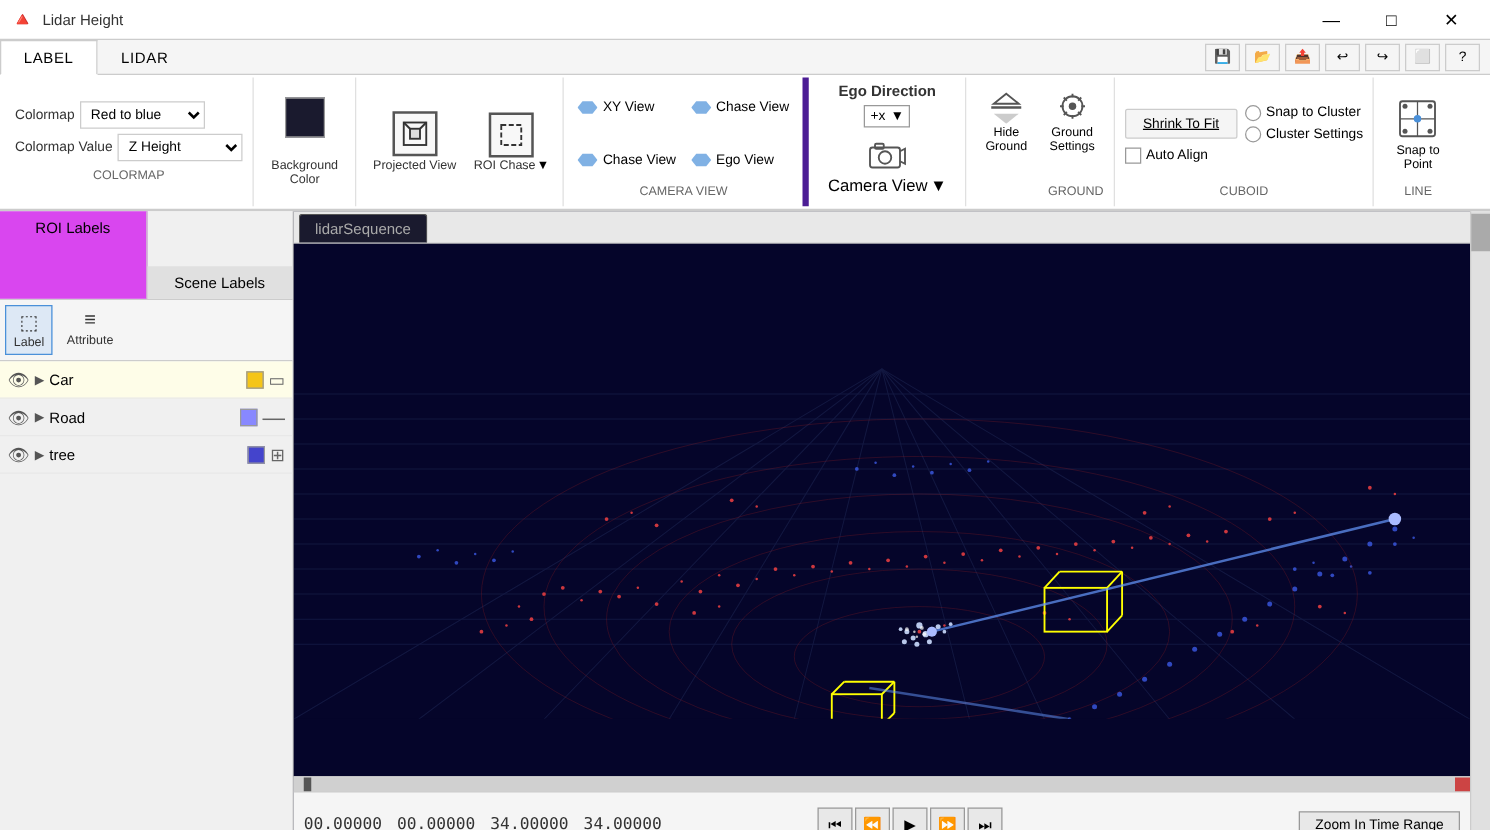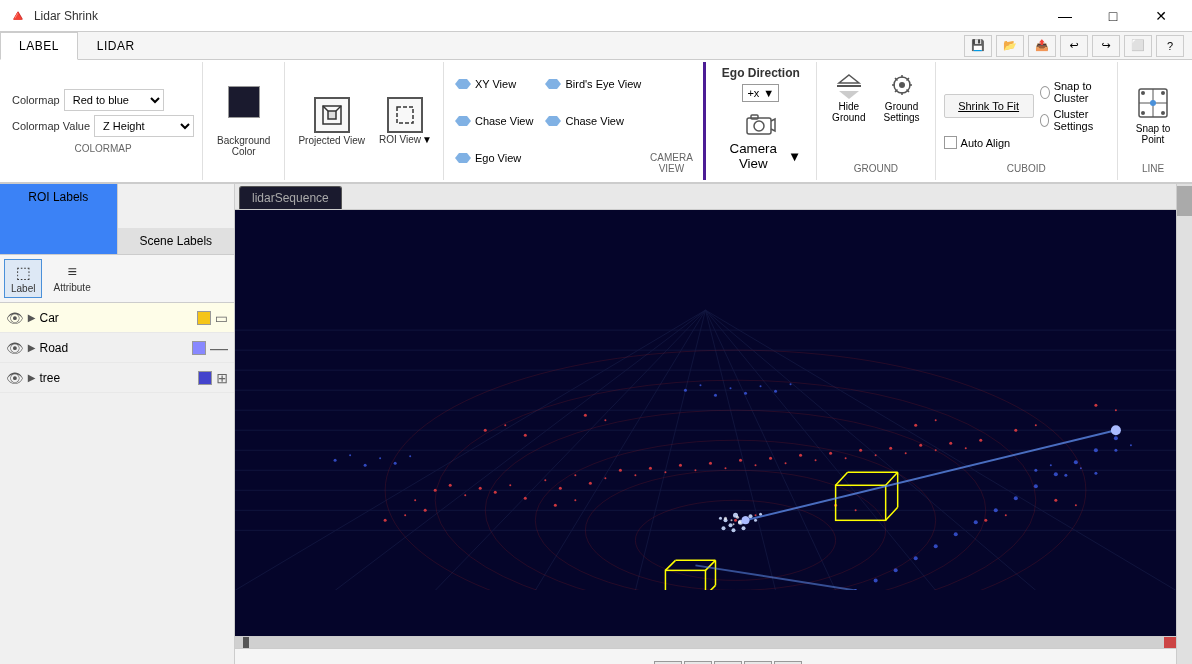--- a/index.html
+++ b/index.html
@@ -126,23 +126,23 @@
       cursor: pointer;
       border: 1px solid transparent;
       background: transparent;
       border-radius: 2px;
     }
     .tb-btn-small-label { font-size: 10px; color: #333; white-space: nowrap; }
 
     
     .camera-section {
       display: flex;
-      flex-direction: row;
+      flex-direction: column;
       padding: 4px 6px;
-      border-right: 3px solid #4c1d95;
+      border-right: 5px solid #4c1d95;
     }
     .camera-grid {
       display: grid;
       grid-template-columns: 1fr 1fr;
       gap: 2px;
       flex: 1;
     }
     .camera-btn {
       display: flex;
       align-items: center;
@@ -173,21 +173,21 @@
       padding: 2px 4px;
       font-size: 11px;
       cursor: pointer;
       gap: 4px;
     }
 
     
     .right-section {
       display: flex;
       flex-direction: column;
-      align-items: center;
+      align-items: flex-end;
       padding: 4px 8px;
       border-right: 1px solid #e0e0e0;
       gap: 4px;
     }
     .right-section-btns { display: flex; gap: 4px; align-items: center; }
     .btn-medium {
       display: flex;
       flex-direction: column;
       align-items: center;
       gap: 2px;
@@ -267,21 +267,21 @@
     .panel-tab {
       flex: 1;
       padding: 6px 4px;
       font-size: 12px;
       text-align: center;
       cursor: pointer;
       border: none;
       background: #e0e0e0;
       border-right: 1px solid #ccc;
     }
-    .panel-tab.active { background: #3b82f6; }
+    .panel-tab.active { background: #d946ef; }
     .panel-tab:last-child { border-right: none; margin-top: 44px; }
 
     
     .label-toolbar {
       display: flex;
       padding: 4px;
       gap: 4px;
       background: #f5f5f5;
       border-bottom: 1px solid #ccc;
     }
@@ -404,21 +404,21 @@
       background: #aaa;
       margin-top: 2px;
     }
   </style>
 </head>
 <body>
 
 <div class="title-bar">
   <div class="title-bar-left">
     <span style="font-size:16px; color:#ff6600;">🔺</span>
-    <span class="title-bar-title">Lidar Shrink</span>
+    <span class="title-bar-title">Lidar Height</span>
   </div>
   <div class="title-bar-controls">
     <button class="title-btn">—</button>
     <button class="title-btn">□</button>
     <button class="title-btn close">✕</button>
   </div>
 </div>
 
 <div class="ribbon-tabs">
   <div class="ribbon-tab active">LABEL</div>
@@ -478,41 +478,35 @@
         <div class="tb-btn-label">Projected View</div>
       </button>
       <div style="display:flex;flex-direction:column;align-items:center;gap:2px;">
         <button class="tb-btn-small">
           <div style="width:36px;height:36px;border:2px solid #555;display:flex;align-items:center;justify-content:center;background:#f8f8f8;">
             <svg width="24" height="24" viewBox="0 0 24 24" fill="none" stroke="#333" stroke-width="1.5">
                 <rect x="4" y="4" width="16" height="16" stroke-dasharray="4 2"></rect>
               </svg>
           </div>
           <div style="display:flex;align-items:center;gap:1px;">
-            <span class="tb-btn-small-label">ROI View</span>
+            <span class="tb-btn-small-label">ROI Chase</span>
             <span style="font-size:10px;">▼</span>
           </div>
         </button>
       </div>
     </div>
   </div>
 
   <div class="camera-section">
     <div class="camera-grid">
       <button class="camera-btn">
         <svg width="16" height="14" viewBox="0 0 16 14">
             <polygon points="4,2 12,2 16,7 12,12 4,12 0,7" fill="#4a90d9" opacity="0.7"></polygon>
           </svg>
         <span>XY View</span>
-      </button>
-      <button class="camera-btn">
-        <svg width="16" height="14" viewBox="0 0 16 14">
-            <polygon points="4,2 12,2 16,7 12,12 4,12 0,7" fill="#4a90d9" opacity="0.7"></polygon>
-          </svg>
-        <span>Bird's Eye View</span>
       </button>
       <button class="camera-btn">
         <svg width="16" height="14" viewBox="0 0 16 14">
             <polygon points="4,2 12,2 16,7 12,12 4,12 0,7" fill="#4a90d9" opacity="0.7"></polygon>
           </svg>
         <span>Chase View</span>
       </button>
       <button class="camera-btn">
         <svg width="16" height="14" viewBox="0 0 16 14">
             <polygon points="4,2 12,2 16,7 12,12 4,12 0,7" fill="#4a90d9" opacity="0.7"></polygon>

